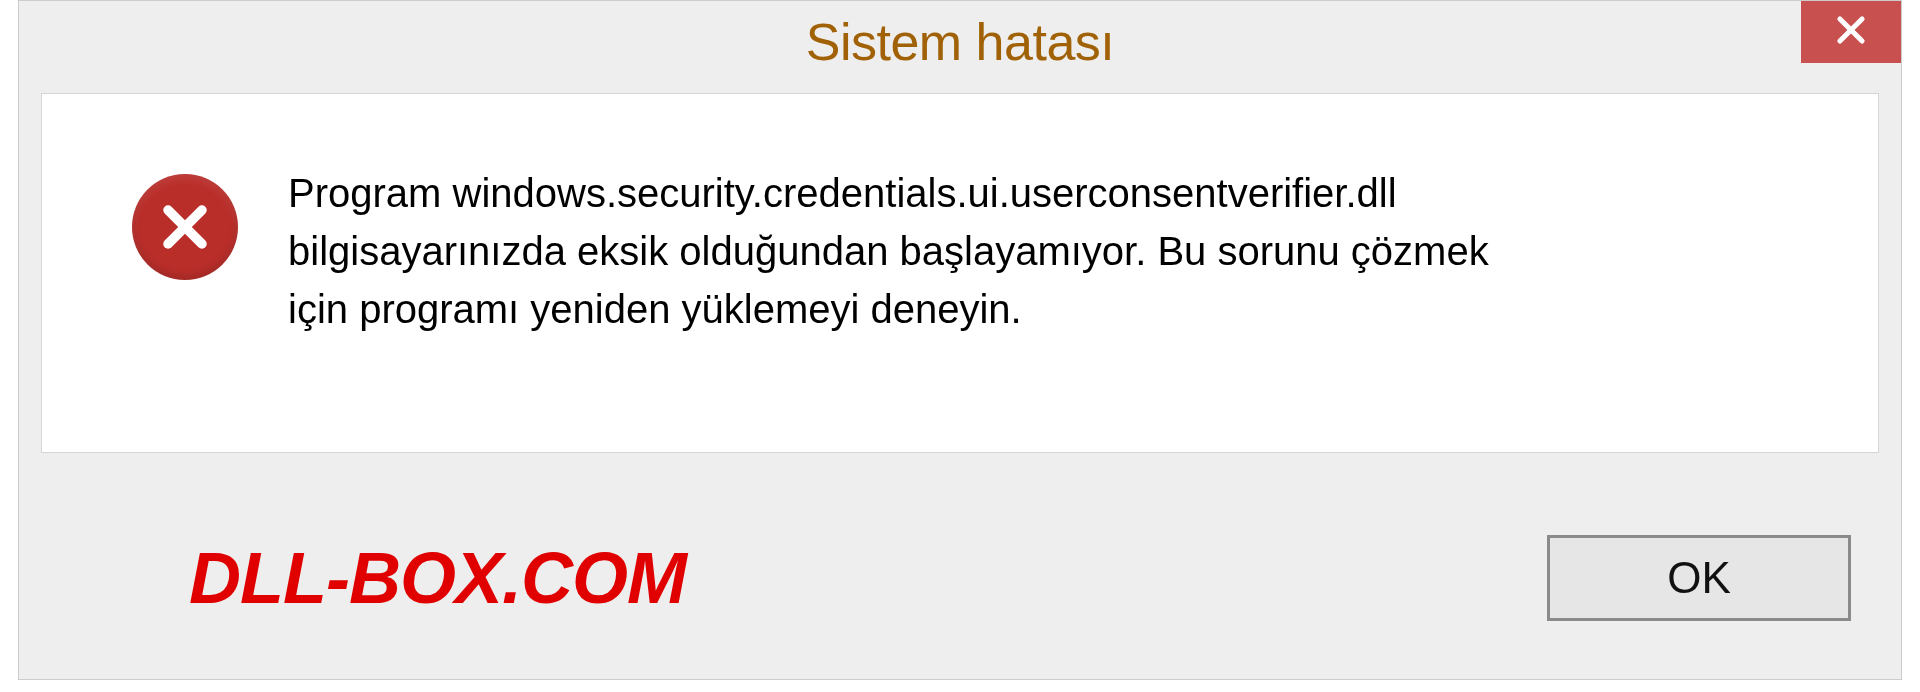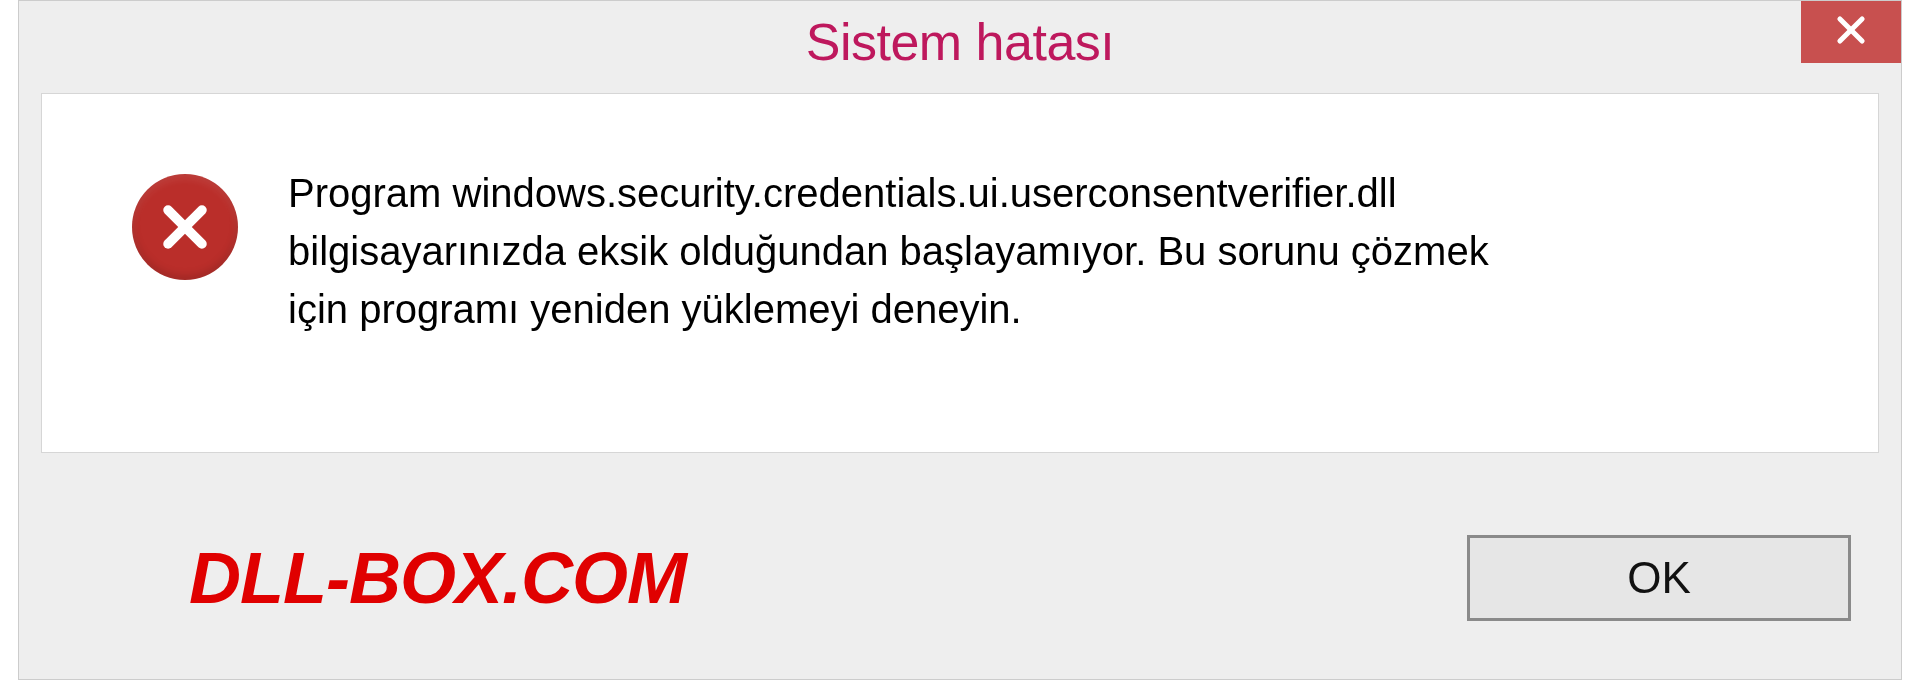--- a/index.html
+++ b/index.html
@@ -26,21 +26,21 @@
     .titlebar {
       position: relative;
       height: 82px;
       display: flex;
       align-items: center;
       justify-content: center;
     }
     .title-text {
       font-size: 52px;
       font-weight: 400;
-      color: #be185d;
+      color: #a16207;
       letter-spacing: -0.5px;
     }
     .close-btn {
       position: absolute;
       right: 0px;
       top: 0px;
       width: 100px;
       height: 62px;
       background: #c8504f;
       display: flex;
@@ -101,21 +101,21 @@
     }
     .watermark {
       font-size: 72px;
       font-weight: 700;
       font-style: italic;
       color: #e00000;
       letter-spacing: -1px;
       font-family: Arial, sans-serif;
     }
     .ok-button {
-      width: 384px;
+      width: 304px;
       height: 86px;
       background: #e6e6e6;
       border: 3px solid #8a8a8a;
       font-size: 44px;
       color: #111111;
       display: flex;
       align-items: center;
       justify-content: center;
       cursor: pointer;
       font-family: inherit;

